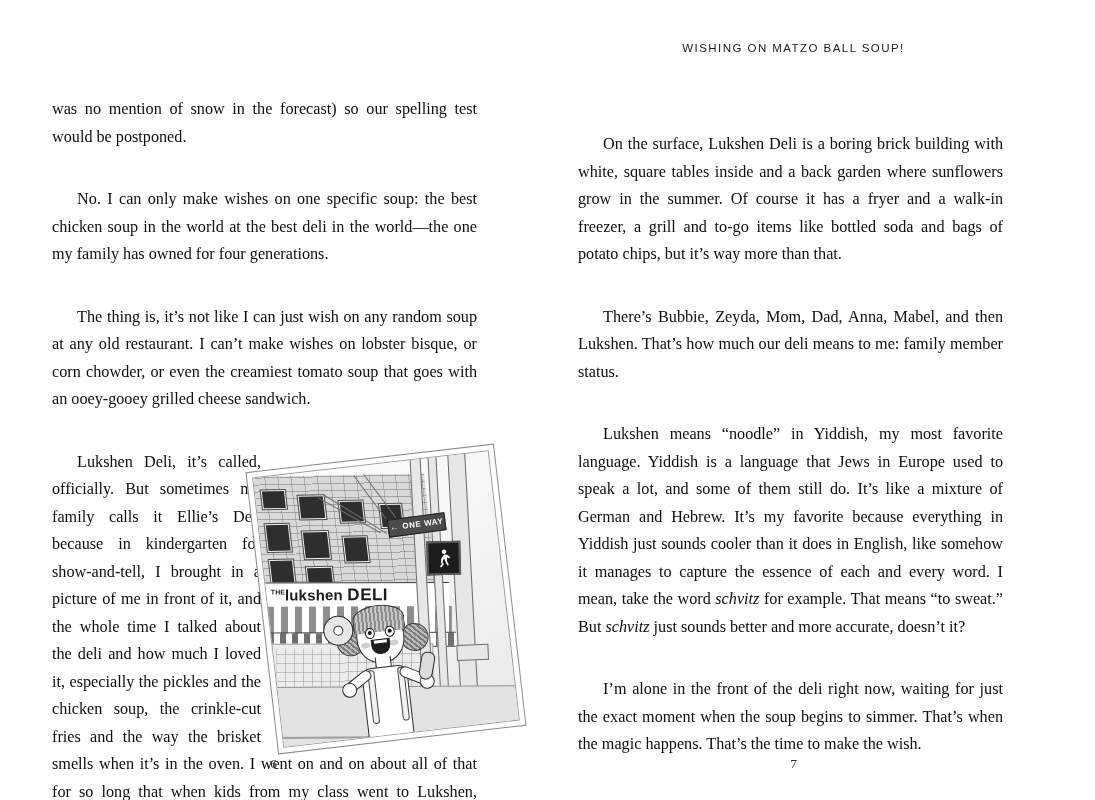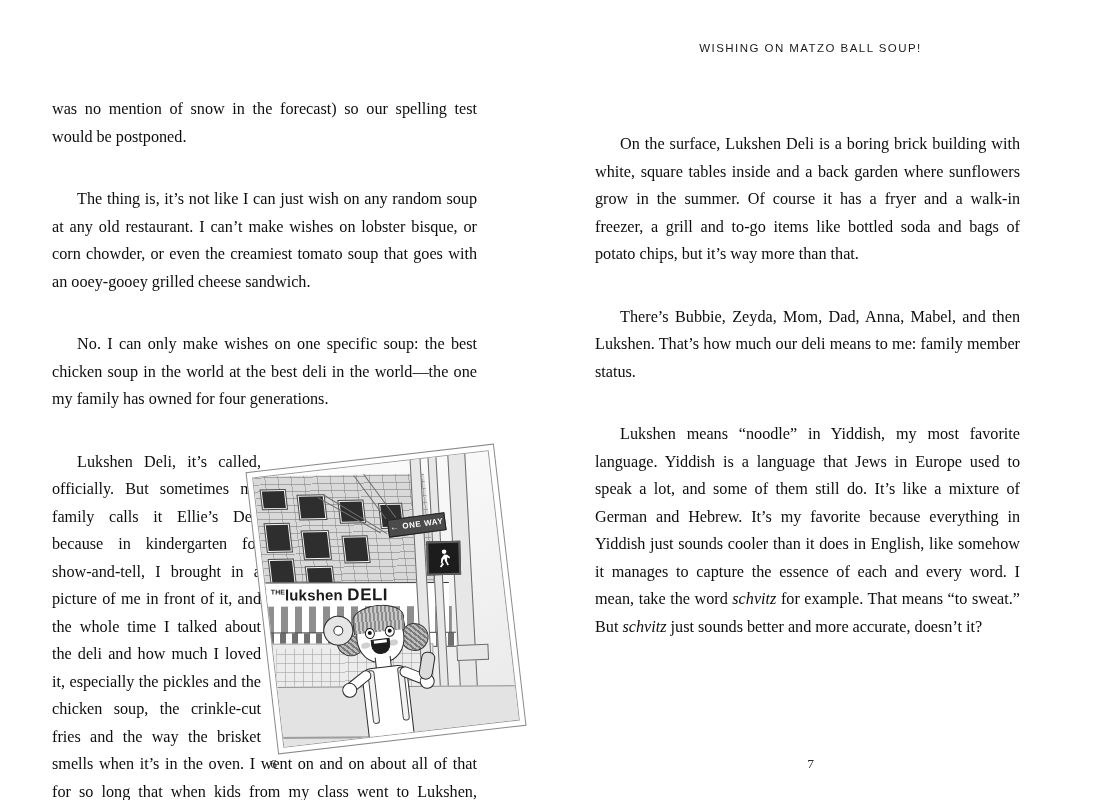--- a/index.html
+++ b/index.html
@@ -23,21 +23,21 @@
   }
 
   .page {
     position: absolute;
     top: 0;
     height: 800px;
     width: 547px;
     background: #ffffff;
   }
   .page-left  { left: 0; }
-  .page-right { left: 533px; }
+  .page-right { left: 516px; }
 
   .running-head {
     position: absolute;
     top: 42px;
     width: 100%;
     text-align: center;
     font-family: "Liberation Sans", "DejaVu Sans", sans-serif;
     font-size: 11.5px;
     letter-spacing: 1.45px;
     color: #1b1b1b;
@@ -440,23 +440,23 @@
 
 <div class="spread">
 
   <div class="page page-left">
 
 
     <div class="text-col">
 
       <p class="noindent">was no mention of snow in the forecast) so our spelling test would be postponed.</p>
 
+      <p class="indent">No. I can only make wishes on one specific soup: the best chicken soup in the world at the best deli in the world—the one my family has owned for four generations.</p>
+
       <p class="indent">The thing is, it’s not like I can just wish on any random soup at any old restaurant. I can’t make wishes on lobster bisque, or corn chowder, or even the creamiest tomato soup that goes with an ooey-gooey grilled cheese sandwich.</p>
-
-      <p class="indent">No. I can only make wishes on one specific soup: the best chicken soup in the world at the best deli in the world—the one my family has owned for four generations.</p>
 
       <p class="indent last-line-left">
         <span class="art-float"></span>
         <span>Lukshen Deli, it’s called, officially. But sometimes my family calls it Ellie’s Deli because in kindergarten for show-and-tell, I brought in a picture of me in front of it, and the whole time I talked about the deli and how much I loved it, especially the pickles and the chicken soup, the crinkle-cut fries and the way the brisket smells when it’s in the oven. I went on and on about all of that for so long that when kids from my class went to Lukshen, they’d tell their parents, “Oh, this is Ellie’s Deli.”</span>
       </p>
 
     </div>
 
     <div class="folio">6</div>
   </div>
@@ -470,20 +470,21 @@
       <p class="indent">On the surface, Lukshen Deli is a boring brick building with white, square tables inside and a back garden where sunflowers grow in the summer. Of course it has a fryer and a walk-in freezer, a grill and to-go items like bottled soda and bags of potato chips, but it’s way more than that.</p>
 
 
 
       <p class="indent">There’s Bubbie, Zeyda, Mom, Dad, Anna, Mabel, and then Lukshen. That’s how much our deli means to me: family member status.</p>
 
       <p class="indent last-line-left">
         <span>Lukshen means “noodle” in Yiddish, my most favorite language. Yiddish is a language that Jews in Europe used to speak a lot, and some of them still do. It’s like a mixture of German and Hebrew. It’s my favorite because everything in Yiddish just sounds cooler than it does in English, like somehow it manages to capture the essence of each and every word. I mean, take the word </span><em>schvitz</em><span> for example. That means “to sweat.” But </span><em>schvitz</em><span> just sounds better and more accurate, doesn’t it?</span>
       </p>
 
+      <p class="indent last-line-left">I’m alone in the front of the deli right now, waiting for just the exact moment when the soup begins to simmer. That’s when the magic happens. That’s the time to make the wish.</p>
 
     </div>
 
     <div class="folio">7</div>
   </div>
 
   <div class="illustration">
     <div class="photo">
       <div class="photo-inner">
 

